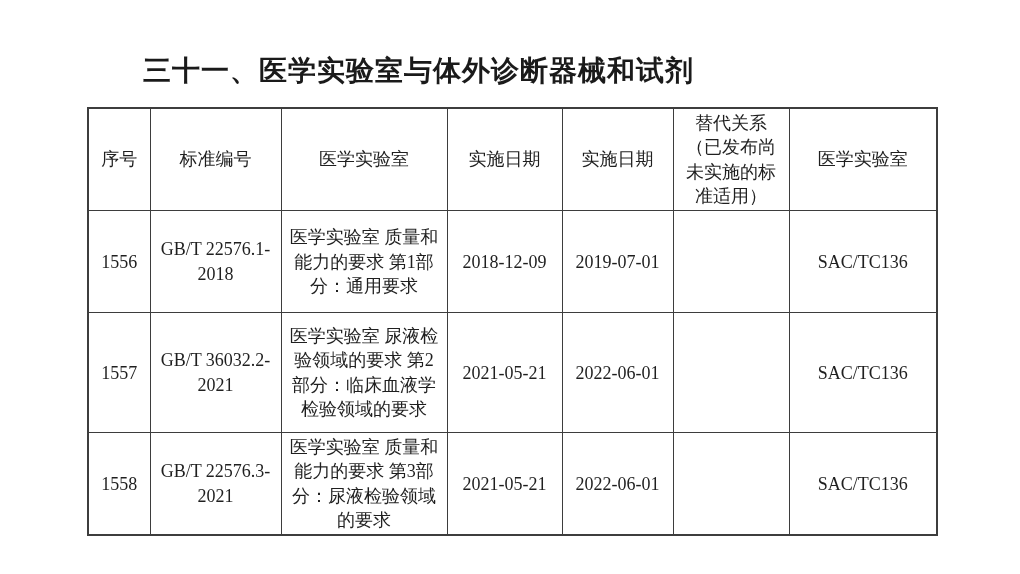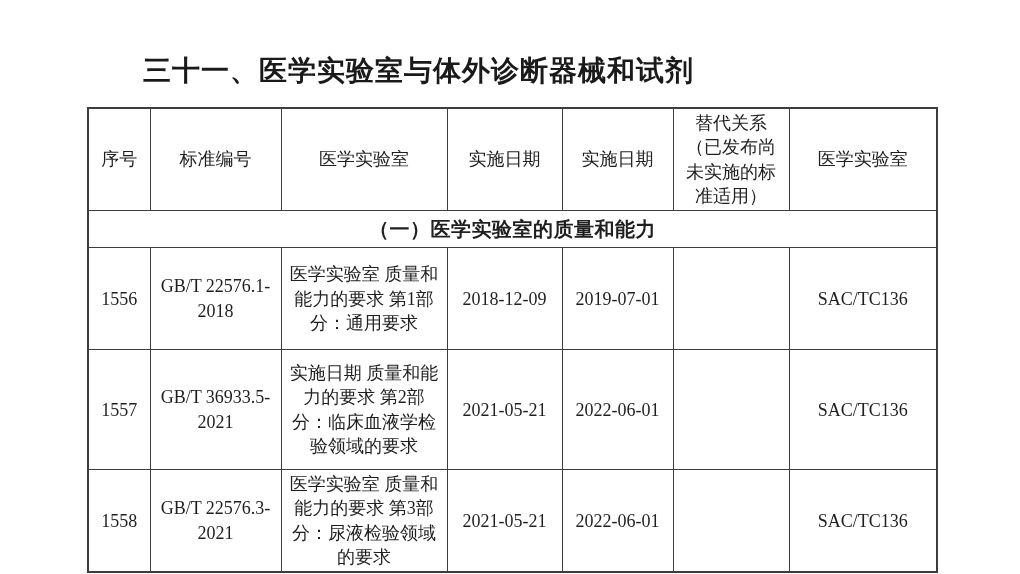--- a/index.html
+++ b/index.html
@@ -76,38 +76,35 @@
       <th>序号</th>
       <th>标准编号</th>
       <th>医学实验室</th>
       <th>实施日期</th>
       <th>实施日期</th>
       <th class="preline">替代关系
 （已发布尚未实施的标准适用）</th>
       <th>医学实验室</th>
     </tr>
 
-    <tr class="section-row">
-      <td colspan="7">（一）医学实验室的质量和能力</td>
-    </tr>
 
     <tr class="row-a">
       <td>1556</td>
       <td>GB/T 22576.1-2018</td>
       <td>医学实验室 质量和能力的要求 第1部分：通用要求</td>
       <td>2018-12-09</td>
       <td>2019-07-01</td>
       <td></td>
       <td>SAC/TC136</td>
     </tr>
 
     <tr class="row-b">
       <td>1557</td>
-      <td>GB/T 36933.5-2021</td>
-      <td>实施日期 质量和能力的要求 第2部分：临床血液学检验领域的要求</td>
+      <td>GB/T 36032.2-2021</td>
+      <td>医学实验室 尿液检验领域的要求 第2部分：临床血液学检验领域的要求</td>
       <td>2021-05-21</td>
       <td>2022-06-01</td>
       <td></td>
       <td>SAC/TC136</td>
     </tr>
 
     <tr class="row-c">
       <td>1558</td>
       <td>GB/T 22576.3-2021</td>
       <td>医学实验室 质量和能力的要求 第3部分：尿液检验领域的要求</td>

